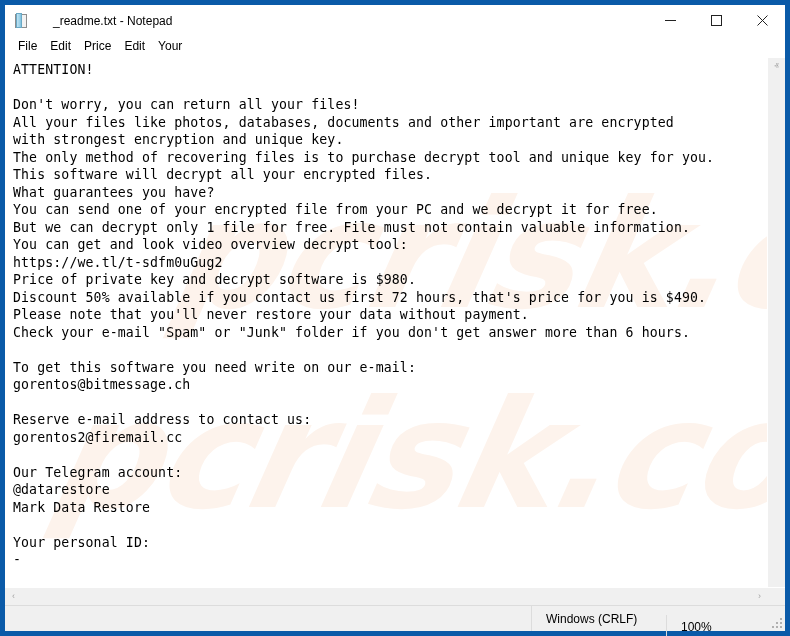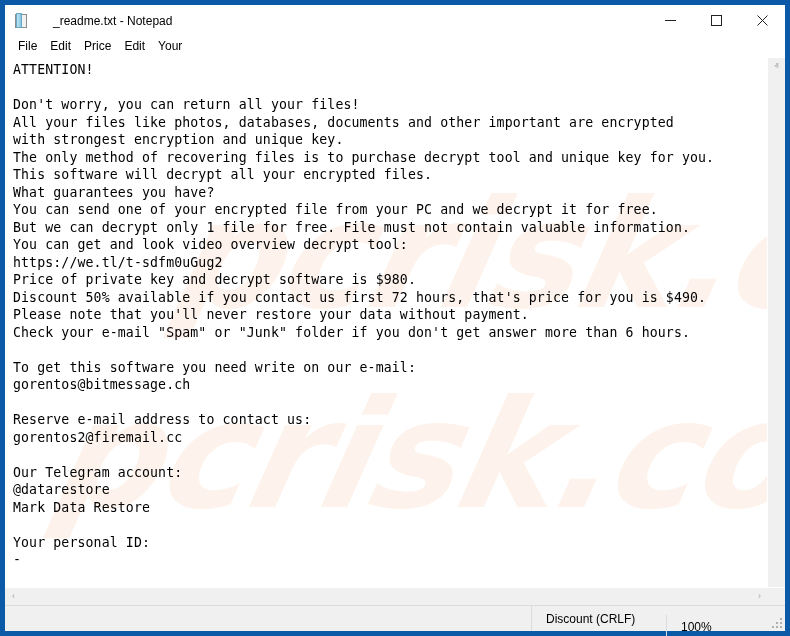--- a/index.html
+++ b/index.html
@@ -346,21 +346,21 @@
 
     <div class="hscroll">
       <div class="arrow">‹</div>
       <div class="track"></div>
       <div class="arrow">›</div>
       <div class="corner"></div>
     </div>
   </div>
 
   <div class="statusbar">
-    <div class="status-cell cell-eol">Discount (CRLF)</div>
+    <div class="status-cell cell-eol">Windows (CRLF)</div>
     <div class="status-cell cell-zoom">100%</div>
     <div class="grip">
       <i></i>
         <i></i>
         <i></i>
         <i></i>
         <i></i>
         <i></i>
     </div>
   </div>

